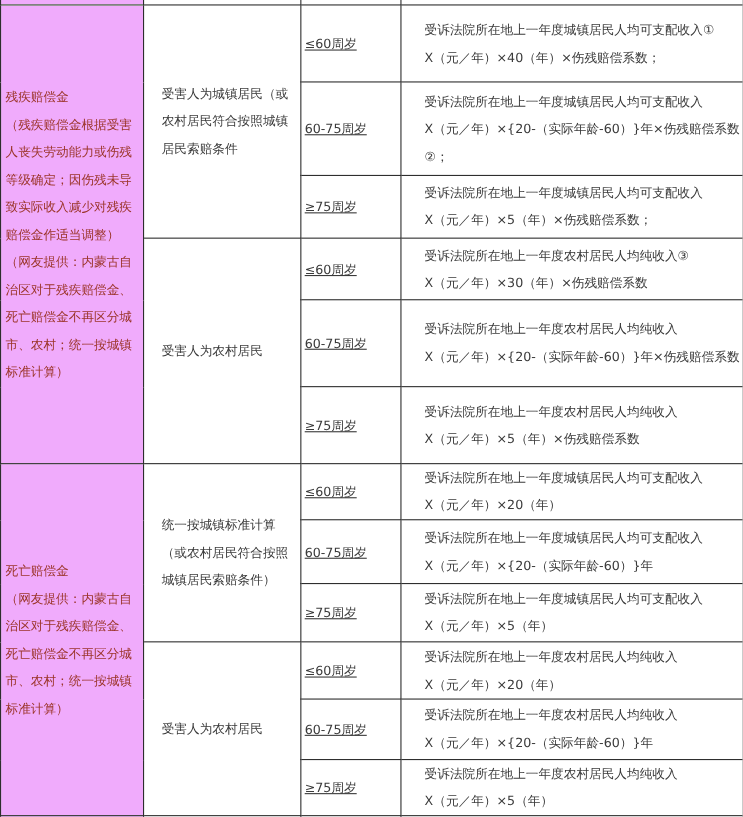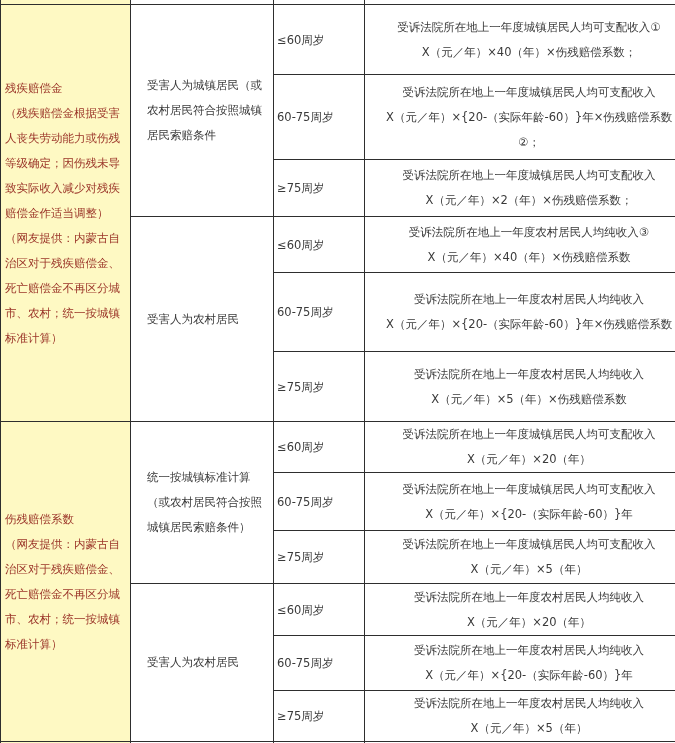--- a/index.html
+++ b/index.html
@@ -20,28 +20,28 @@
   td {
     border: 1px solid #2e2e2e;
     vertical-align: middle;
     font-size: 11.5px;
     color: #3a3a3a;
     padding: 0 3px;
     overflow: hidden;
     word-break: break-all;
   }
   td.cat {
-    background: #fef9c3;
+    background: #f0abfc;
     color: #9b3529;
     line-height: 25px;
     padding: 0 2px 0 4px;
   }
   td.type { line-height: 25px; padding-left: 16px; }
-  td.age  { line-height: 16px; padding-left: 3px; }
-  td.formula { line-height: 25px; padding-left: 21px; text-align: center; }
+  td.age  { line-height: 16px; padding-left: 3px; text-decoration: underline; }
+  td.formula { line-height: 25px; padding-left: 21px; }
   .fl { white-space: nowrap; }
   .fl:empty, .cat-line:empty { display: none; }
   
   tr.pt  { height: 5px;  }
   tr.r1  { height: 70px; }
   tr.r2  { height: 85px; }
   tr.r3  { height: 57px; }
   tr.r4  { height: 56px; }
   tr.r5  { height: 79px; }
   tr.r6  { height: 70px; }
@@ -91,30 +91,30 @@
     <td class="formula">
       <div class="fl">受诉法院所在地上一年度城镇居民人均可支配收入</div>
       <div class="fl">X（元／年）×{20-（实际年龄-60）}年×伤残赔偿系数</div>
       <div class="fl">②；</div>
     </td>
   </tr>
   <tr class="r3">
     <td class="age">≥75周岁</td>
     <td class="formula">
       <div class="fl">受诉法院所在地上一年度城镇居民人均可支配收入</div>
-      <div class="fl">X（元／年）×2（年）×伤残赔偿系数；</div>
+      <div class="fl">X（元／年）×5（年）×伤残赔偿系数；</div>
 
     </td>
   </tr>
   <tr class="r4">
     <td class="type" rowspan="3">受害人为农村居民</td>
     <td class="age">≤60周岁</td>
     <td class="formula">
       <div class="fl">受诉法院所在地上一年度农村居民人均纯收入③</div>
-      <div class="fl">X（元／年）×40（年）×伤残赔偿系数</div>
+      <div class="fl">X（元／年）×30（年）×伤残赔偿系数</div>
 
     </td>
   </tr>
   <tr class="r5">
     <td class="age">60-75周岁</td>
     <td class="formula">
       <div class="fl">受诉法院所在地上一年度农村居民人均纯收入</div>
       <div class="fl">X（元／年）×{20-（实际年龄-60）}年×伤残赔偿系数</div>
 
     </td>
@@ -123,21 +123,21 @@
     <td class="age">≥75周岁</td>
     <td class="formula">
       <div class="fl">受诉法院所在地上一年度农村居民人均纯收入</div>
       <div class="fl">X（元／年）×5（年）×伤残赔偿系数</div>
 
     </td>
   </tr>
 
   <tr class="r7">
     <td class="cat" rowspan="6">
-      <div class="cat-line">伤残赔偿系数</div>
+      <div class="cat-line">死亡赔偿金</div>
       <div class="cat-line">（网友提供：内蒙古自治区对于残疾赔偿金、死亡赔偿金不再区分城市、农村；统一按城镇标准计算）</div>
     </td>
     <td class="type" rowspan="3">统一按城镇标准计算（或农村居民符合按照城镇居民索赔条件）</td>
     <td class="age">≤60周岁</td>
     <td class="formula">
       <div class="fl">受诉法院所在地上一年度城镇居民人均可支配收入</div>
       <div class="fl">X（元／年）×20（年）</div>
     </td>
   </tr>
   <tr class="r8">

